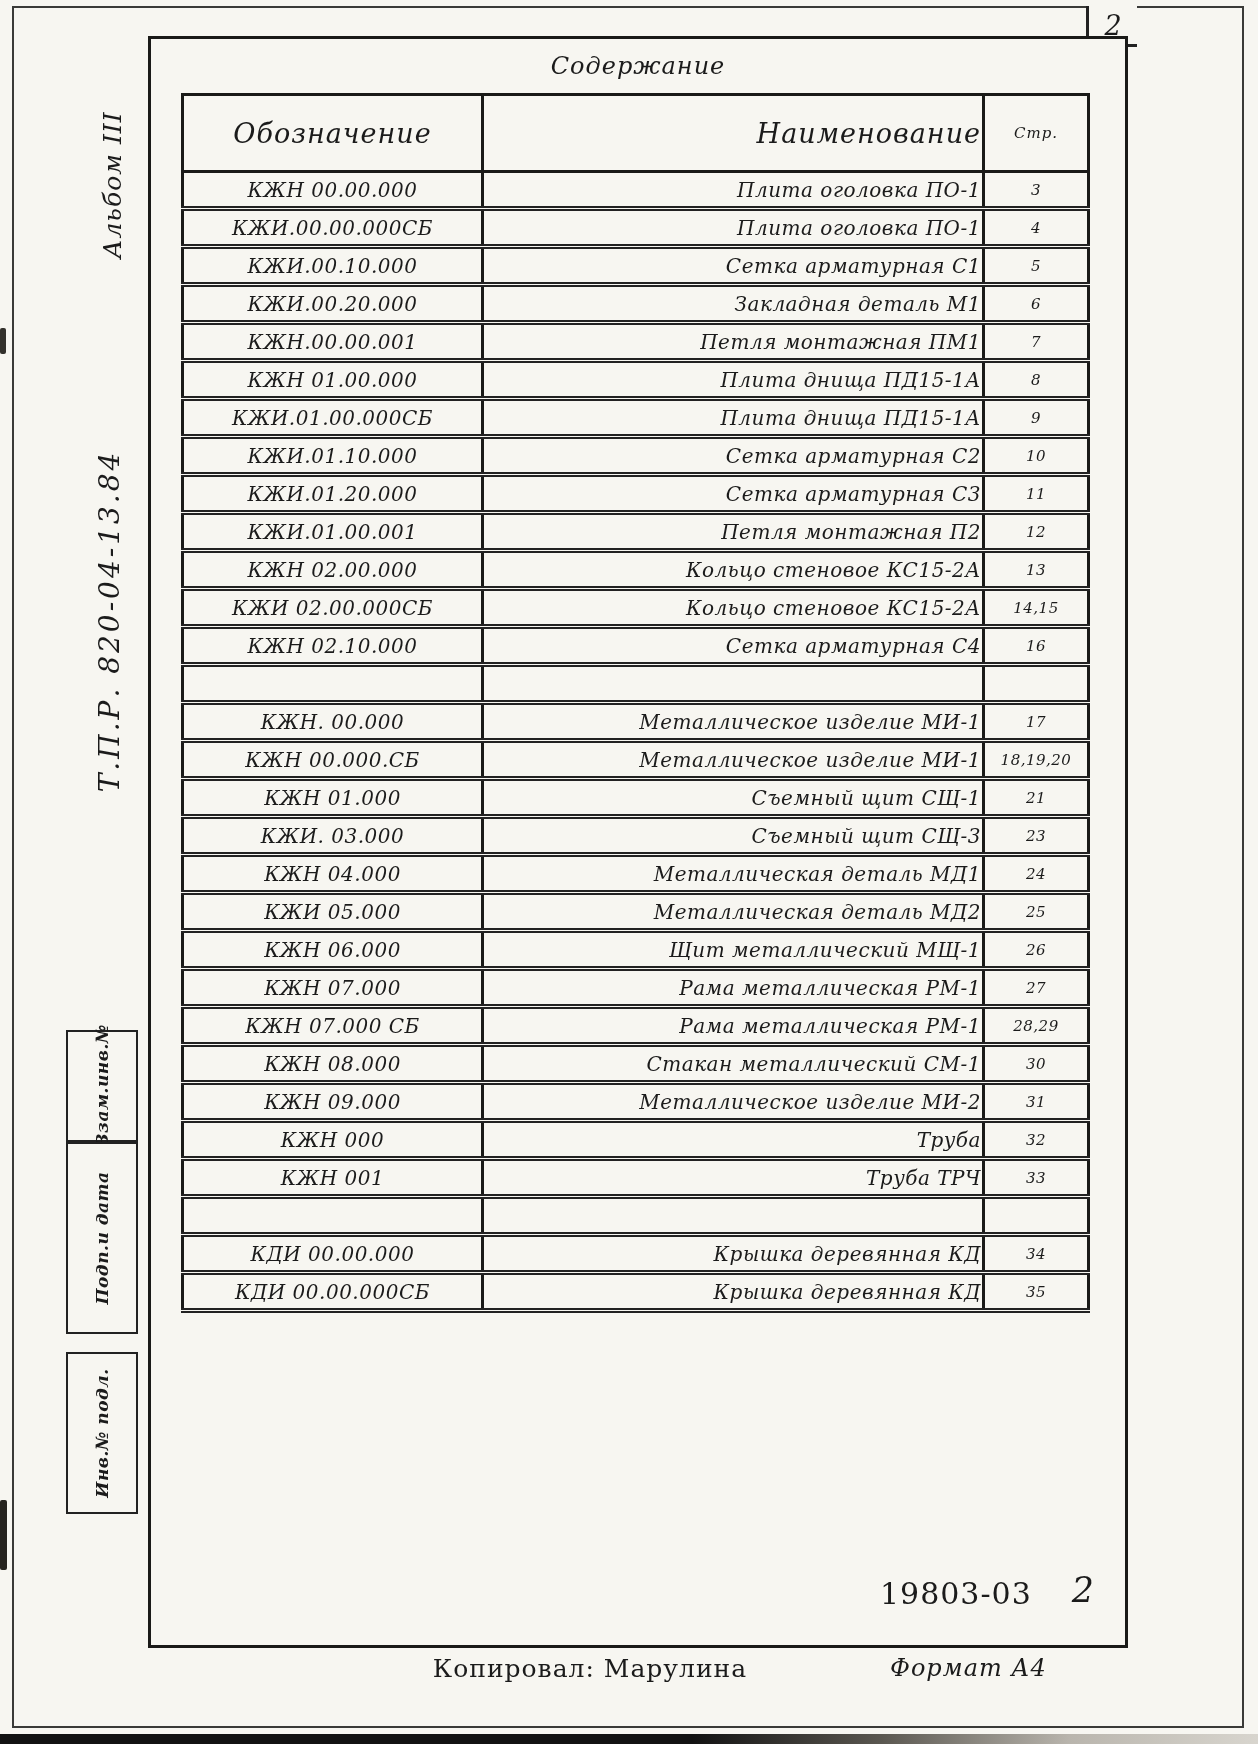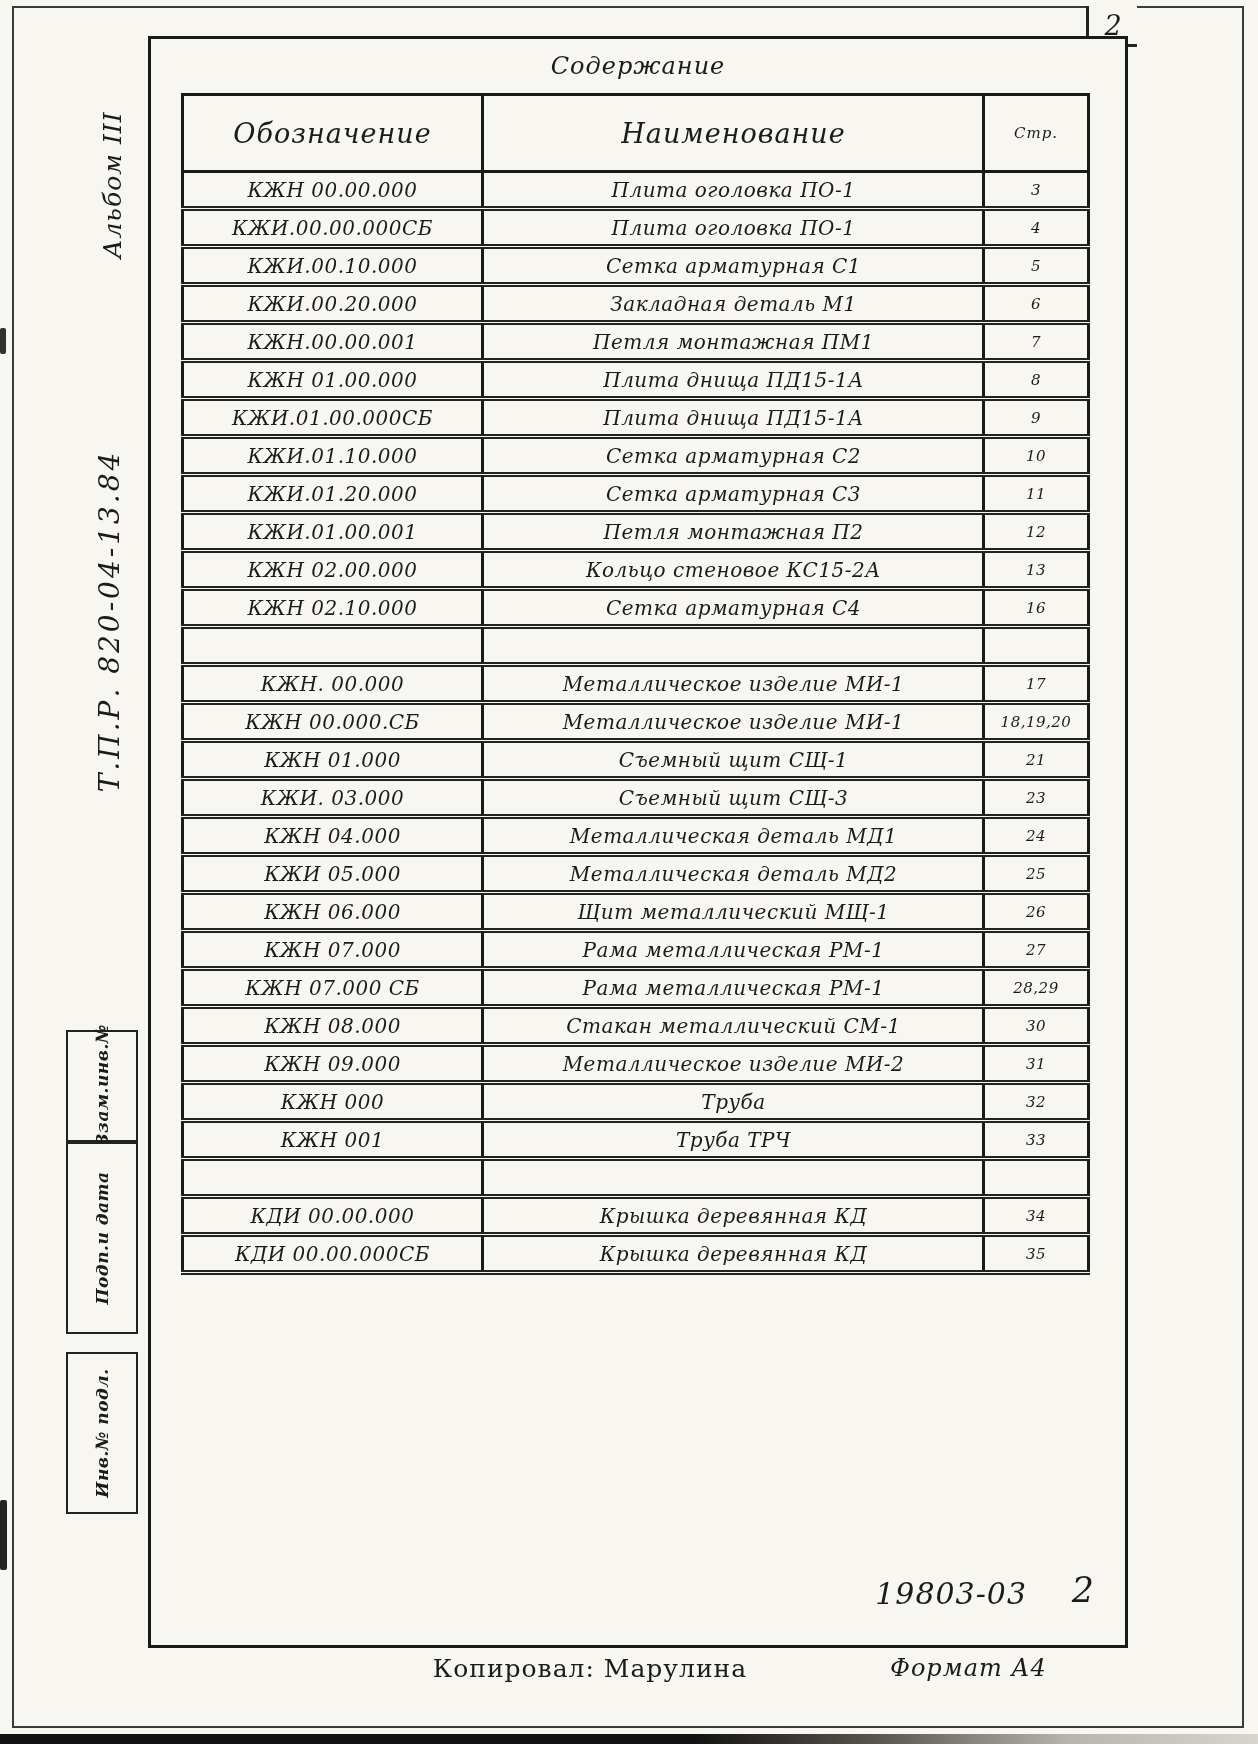--- a/index.html
+++ b/index.html
@@ -45,21 +45,21 @@
   table.toc col.c3 { width:105px; }
   table.toc th {
     height:72px; font-style:italic; font-weight:normal; font-size:27px;
     border-bottom:3px solid #1a1a18; letter-spacing:1px;margin-top:12px;
   }
   table.toc td {
     height:31px; font-style:italic; font-size:20px; letter-spacing:0.5px;
     border-bottom:5px double #222; overflow:hidden; white-space:nowrap;
   }
   table.toc .col-code { text-align:center; }
-  table.toc .col-name { text-align:center; padding-left:2px; border-left:3px solid #1a1a18; }
+  table.toc .col-name { text-align:right; padding-left:2px; border-left:3px solid #1a1a18; }
   table.toc .col-page { text-align:center; font-size:15px; border-left:3px solid #1a1a18; }
   
   .album {
     position:absolute; left:3px; top:170px; width:220px; height:30px;
     transform:rotate(-90deg); text-align:center;
     font-style:italic; font-size:25px; letter-spacing:1px;
   }
   .project-code {
     position:absolute; left:-90px; top:604px; width:400px; height:34px;
     transform:rotate(-90deg); text-align:center;
@@ -73,22 +73,22 @@
   }
   .stamp-box span {
     transform:rotate(-90deg); white-space:nowrap;
     font-style:italic; font-size:17px; font-weight:bold; letter-spacing:0.5px;
   }
   .stamp-1 { top:1030px; height:112px; }
   .stamp-2 { top:1142px; height:192px; }
   .stamp-3 { top:1352px; height:162px; }
   
   .doc-number {
-    position:absolute; left:847px; top:1576px; width:180px;
-    font-style:italic; font-size:30px; text-align:right; letter-spacing:1px;
+    position:absolute; left:880px; top:1576px; width:180px;
+    font-size:30px; text-align:left; letter-spacing:1px;
   }
   .sheet-big {
     position:absolute; left:1058px; top:1570px; width:50px;
     font-style:italic; font-size:35px; text-align:center;
   }
   .copied-line {
     position:absolute; left:380px; top:1654px; width:420px;
     text-align:center; font-size:25px; letter-spacing:1px;
   }
   .format-label {
@@ -185,20 +185,25 @@
           <td class="col-code">КЖИ.01.00.001</td>
           <td class="col-name">Петля  монтажная  П2</td>
           <td class="col-page">12</td>
         </tr>
         <tr>
           <td class="col-code">КЖН 02.00.000</td>
           <td class="col-name">Кольцо стеновое  КС15-2А</td>
           <td class="col-page">13</td>
         </tr>
         <tr>
+          <td class="col-code">КЖИ 02.00.000СБ</td>
+          <td class="col-name">Кольцо стеновое  КС15-2А</td>
+          <td class="col-page">14,15</td>
+        </tr>
+        <tr>
           <td class="col-code">КЖН 02.10.000</td>
           <td class="col-name">Сетка арматурная  С4</td>
           <td class="col-page">16</td>
         </tr>
         <tr>
           <td class="col-code"></td>
           <td class="col-name"></td>
           <td class="col-page"></td>
         </tr>
         <tr>

